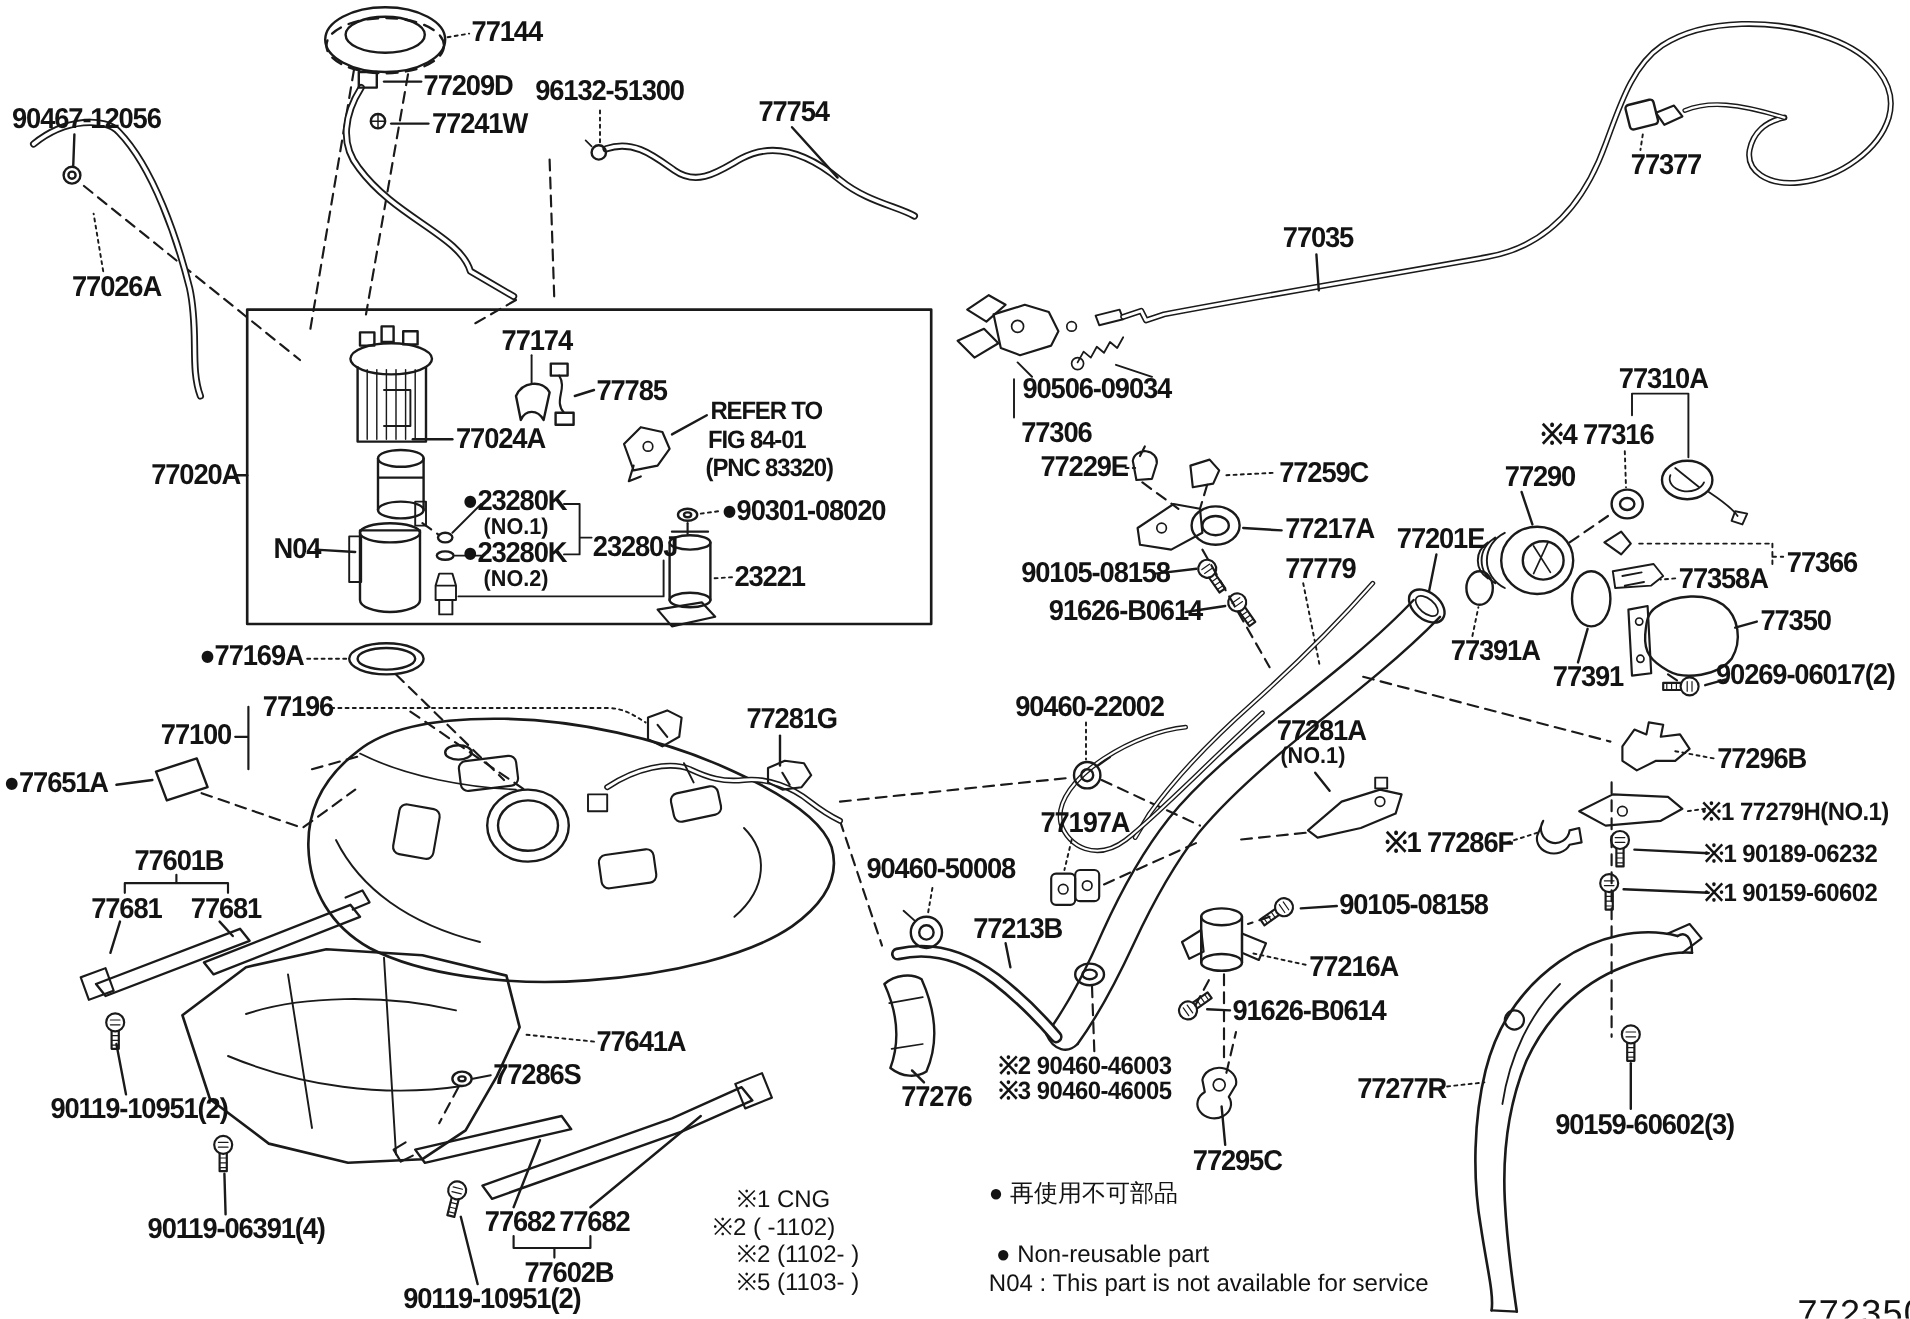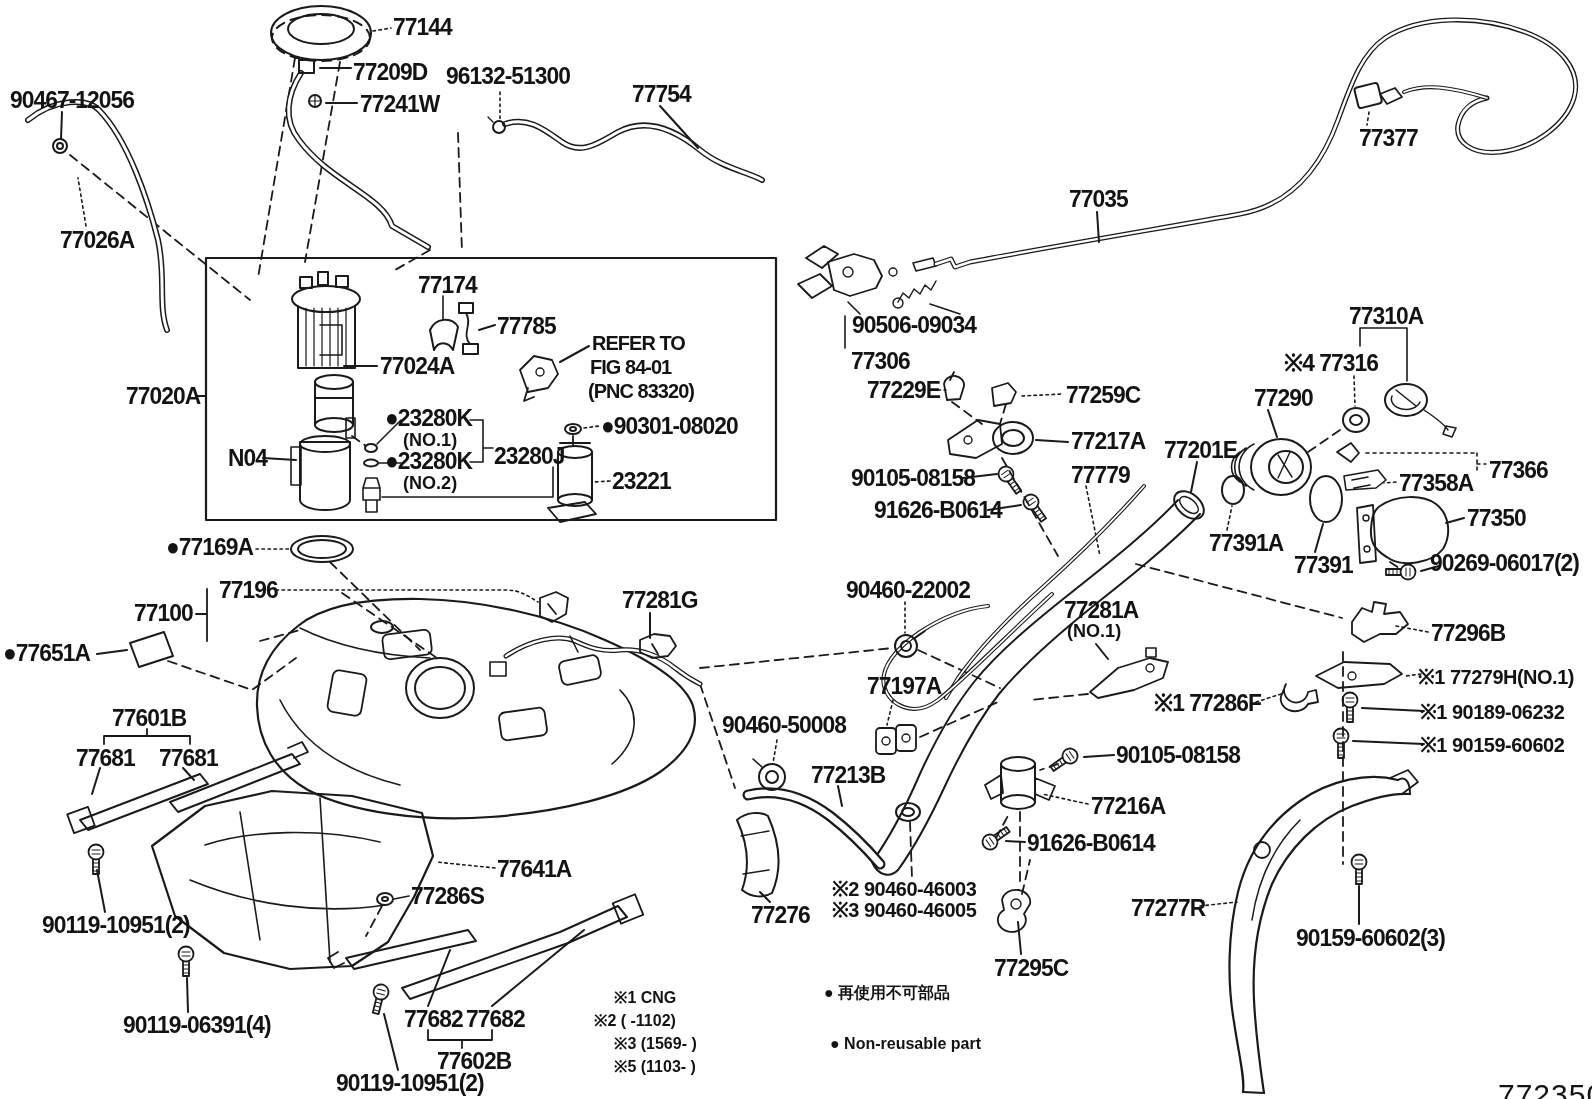--- a/index.html
+++ b/index.html
@@ -3,21 +3,21 @@
 <meta charset="utf-8">
 <style>
   html,body{margin:0;padding:0;background:#fff;}
   #stage{position:relative;width:1592px;height:1099px;background:#ffffff;overflow:hidden;
          font-family:"Liberation Sans",sans-serif;}
   #art{position:absolute;left:0;top:0;}
   .lbl{position:absolute;color:#131313;font-weight:700;font-size:24px;letter-spacing:-1px;
        white-space:nowrap;transform:scaleX(.95);transform-origin:left top;line-height:1;}
   .lblx{font-size:21px;letter-spacing:-0.5px;}
   .sm{font-size:19px;letter-spacing:0;}
-  .note{font-weight:700;font-size:16px;letter-spacing:0;transform:none;}
+  .note{font-weight:400;font-size:20px;letter-spacing:0;transform:none;}
   .code{font-weight:400;font-size:30px;letter-spacing:1px;transform:none;margin-top:12px;}
 </style>
 </head>
 <body>
 
 <div id="stage">
 
 <svg id="art" width="1592" height="1099" viewBox="0 0 1592 1099">
 <defs>
   <g id="bolt" stroke="#1a1a1a" fill="none" stroke-width="1.8">
@@ -410,19 +410,20 @@
 <div class="lbl" style="left:1154px;top:691px">※1 77286F</div>
 <div class="lbl lblx" style="left:1420px;top:701px">※1 90189-06232</div>
 <div class="lbl lblx" style="left:1420px;top:734px">※1 90159-60602</div>
 <div class="lbl" style="left:1069px;top:187px">77035</div>
 <div class="lbl" style="left:1359px;top:126px">77377</div>
 <div class="lbl" style="left:1131px;top:896px">77277R</div>
 <div class="lbl" style="left:1296px;top:926px">90159-60602(3)</div>
 
 <div class="lbl note" style="left:614px;top:990px">※1 CNG</div>
 <div class="lbl note" style="left:594px;top:1013px">※2 (   -1102)</div>
-<div class="lbl note" style="left:614px;top:1036px">※3 (1569-   )</div>
+<div class="lbl note" style="left:614px;top:1036px">※2 (1102-   )</div>
 <div class="lbl note" style="left:614px;top:1059px">※5 (1103-   )</div>
 <div class="lbl note" style="left:824px;top:985px">● 再使用不可部品</div>
 <div class="lbl note" style="left:830px;top:1036px">● Non-reusable part</div>
+<div class="lbl note" style="left:824px;top:1060px">N04 : This part is not available for service</div>
 <div class="lbl code" style="left:1498px;top:1068px">772350K</div>
 
 </div>
 
 </body></html>

